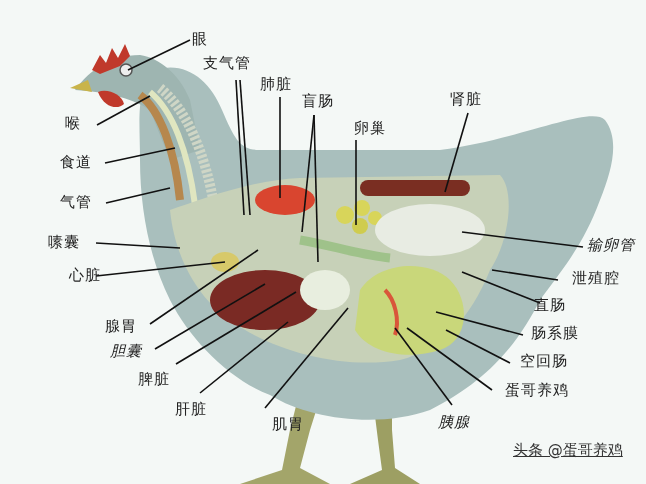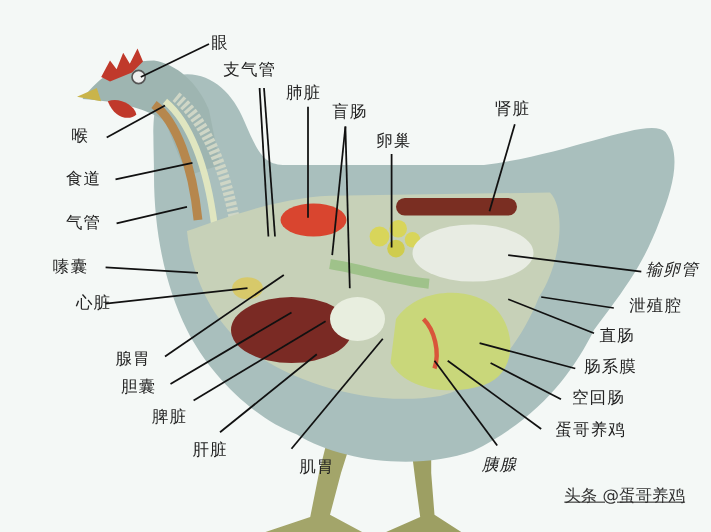--- a/index.html
+++ b/index.html
@@ -84,34 +84,34 @@
       <line x1="523" y1="335" x2="436" y2="312"></line>
       <line x1="510" y1="363" x2="446" y2="330"></line>
       <line x1="492" y1="390" x2="407" y2="328"></line>
     </g>
   </svg>
 
   <div class="lbl" style="left:192px;top:30px;">眼</div>
   <div class="lbl" style="left:203px;top:54px;">支气管</div>
   <div class="lbl" style="left:260px;top:75px;text-align:right;">肺脏</div>
   <div class="lbl" style="left:302px;top:92px;text-align:center;">盲肠</div>
-  <div class="lbl" style="left:342px;top:119px;">卵巢</div>
+  <div class="lbl" style="left:354px;top:119px;">卵巢</div>
   <div class="lbl" style="left:450px;top:90px;">肾脏</div>
   <div class="lbl" style="left:65px;top:114px;">喉</div>
   <div class="lbl" style="left:60px;top:153px;">食道</div>
   <div class="lbl" style="left:60px;top:193px;text-align:right;">气管</div>
   <div class="lbl" style="left:48px;top:233px;">嗉囊</div>
   <div class="lbl" style="left:48px;top:266px;margin-left:21px;">心脏</div>
   <div class="lbl" style="left:105px;top:317px;">腺胃</div>
-  <div class="lbl" style="left:110px;top:342px;">胆囊</div>
+  <div class="lbl" style="left:110px;top:342px;font-style:italic;">胆囊</div>
   <div class="lbl" style="left:138px;top:370px;">脾脏</div>
   <div class="lbl" style="left:175px;top:400px;">肝脏</div>
   <div class="lbl" style="left:240px;top:415px;margin-left:32px;">肌胃</div>
   <div class="lbl" style="left:438px;top:413px;font-style:italic;">胰腺</div>
   <div class="lbl" style="left:587px;top:236px;font-style:italic;">输卵管</div>
   <div class="lbl" style="left:572px;top:269px;">泄殖腔</div>
-  <div class="lbl" style="left:545px;top:296px;">直肠</div>
+  <div class="lbl" style="left:534px;top:296px;">直肠</div>
   <div class="lbl" style="left:531px;top:324px;">肠系膜</div>
   <div class="lbl" style="left:520px;top:352px;">空回肠</div>
   <div class="lbl" style="left:505px;top:381px;">蛋哥养鸡</div>
 
   <div class="wm" style="left:513px;top:441px;text-decoration:underline;">头条 @蛋哥养鸡</div>
 </div>
 
 </body></html>

